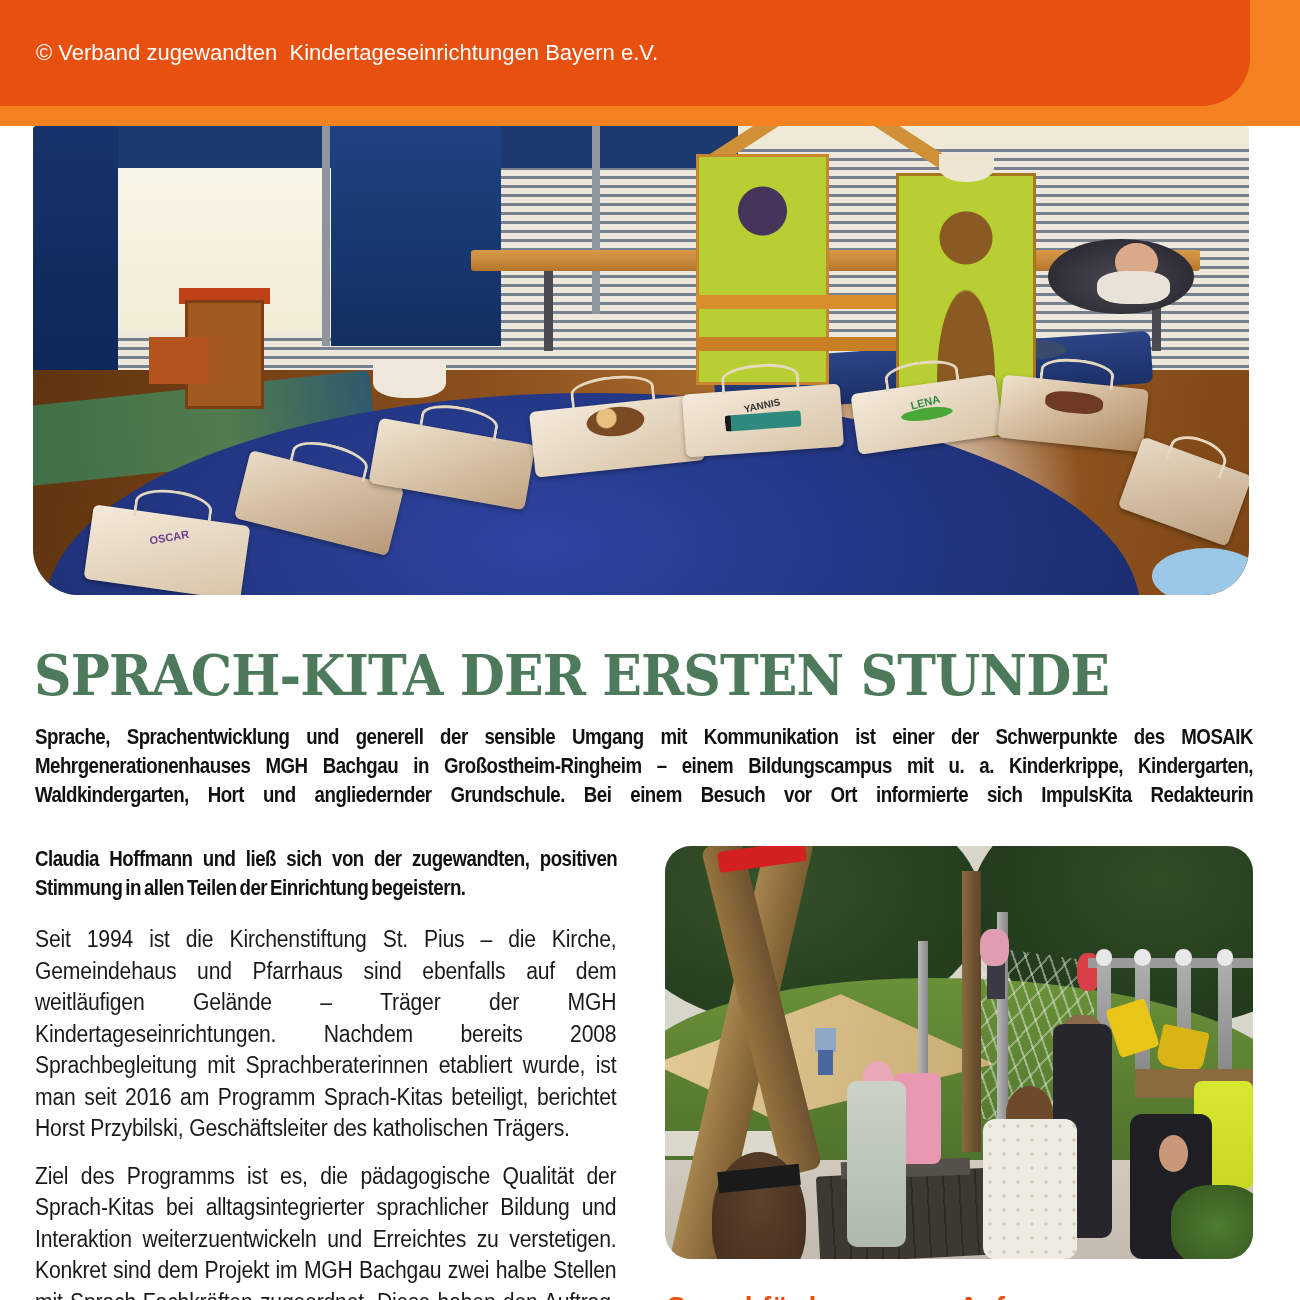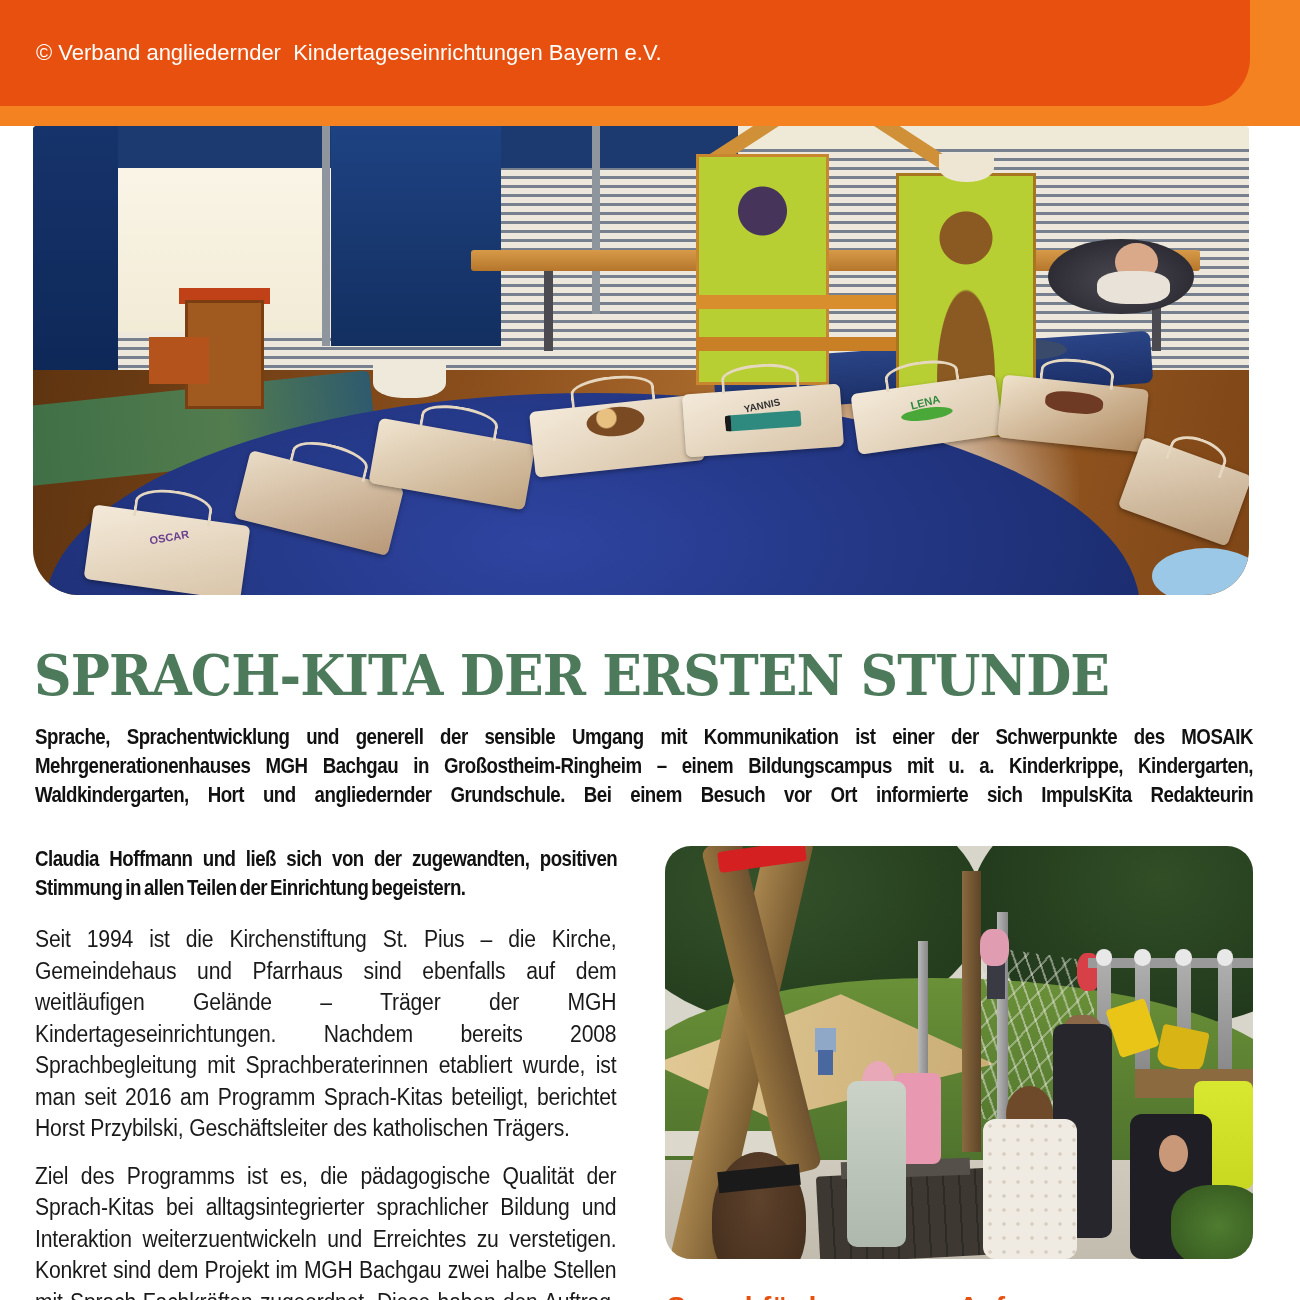--- a/index.html
+++ b/index.html
@@ -143,21 +143,21 @@
 
   .subheading{position:absolute;left:667px;top:1291px;font-weight:bold;font-size:28px;color:#E8500F;}
 </style>
 </head>
 <body>
 
 <div class="page">
 
   <div class="top-band"></div>
   <div class="top-bar"></div>
-  <div class="copyright">© Verband angliedernder  Kindertageseinrichtungen Bayern e.V.</div>
+  <div class="copyright">© Verband zugewandten  Kindertageseinrichtungen Bayern e.V.</div>
 
   <div class="photo-room">
     <div class="abs r-blinds"></div>
     <div class="abs r-glow"></div>
     <div class="abs r-topblue"></div>
     <div class="abs r-pillar-a"></div>
     <div class="abs r-pillar-b"></div>
     <div class="abs r-mullion" style="left:23.8%;height:47%;"></div>
     <div class="abs r-mullion" style="left:46%;height:40%;"></div>
     <div class="abs r-floor"></div>

